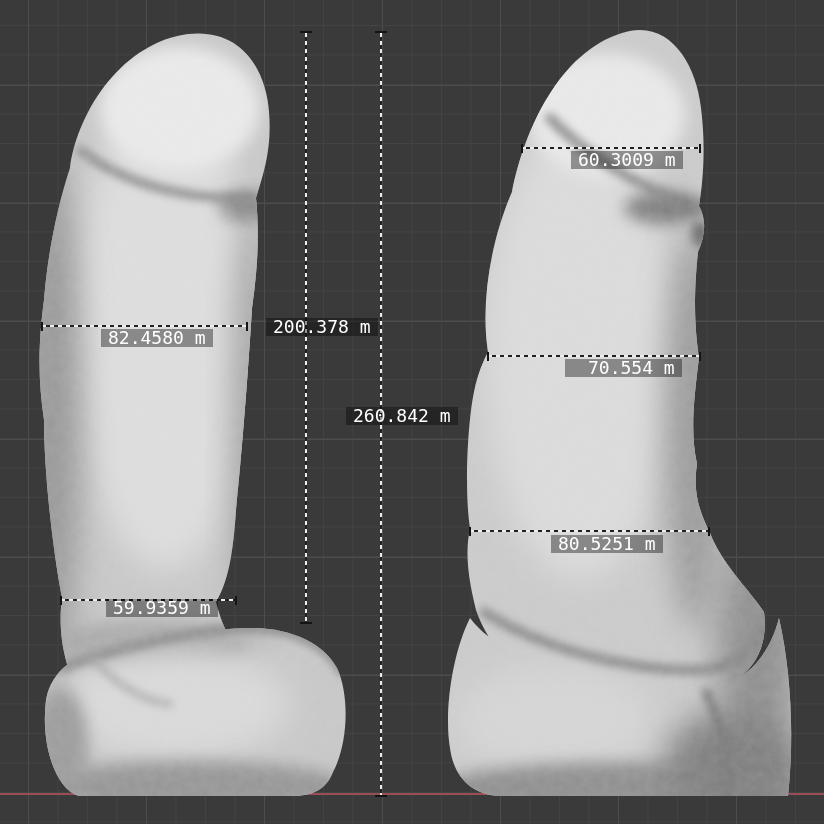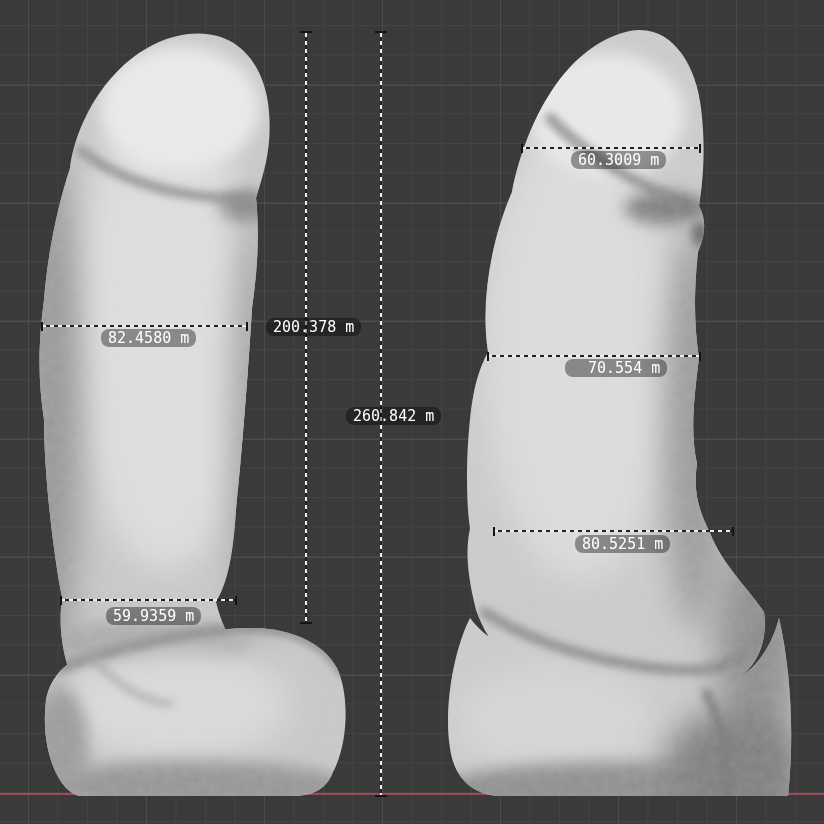--- a/index.html
+++ b/index.html
@@ -30,37 +30,36 @@
   .ruler-line-v{
     position:absolute;left:0;top:0;width:2px;height:100%;
     background:repeating-linear-gradient(180deg,#ededed 0 4px,#212121 4px 8px);
   }
   .tick-h{position:absolute;width:2px;height:9px;top:-3px;background:#141414;}
   .tick-h.start{left:-1px;} .tick-h.end{right:-1px;}
   .tick-v{position:absolute;width:12px;height:2px;left:-5px;background:#141414;}
   .tick-v.start{top:-2px;} .tick-v.end{bottom:-2px;}
   .mlabel{
     position:absolute;
-    font-size:15px;line-height:16px;
+    font-size:18px;line-height:16px;
     color:#ffffff;
     background:rgba(0,0,0,0.38);
     padding:1px 7px;
     white-space:nowrap;
-    border-radius:8px;
   }
   
   #r-left-upper  {left:42px; top:325px; width:205px; height:2px;}
   #r-left-upper  .mlabel{left:59px;  top:4px;}
   #r-left-lower  {left:61px; top:599px; width:175px; height:2px;}
-  #r-left-lower  .mlabel{left:45px;  top:8px;}
+  #r-left-lower  .mlabel{left:45px;  top:0;}
   #r-right-top   {left:522px;top:147px; width:178px; height:2px;}
   #r-right-top   .mlabel{left:49px;  top:4px;}
   #r-right-mid   {left:488px;top:355px; width:212px; height:2px;}
   #r-right-mid   .mlabel{left:77px;  top:4px;padding-left:23px;}
-  #r-right-lower {left:494px;top:530px; width:239px; height:2px;}
+  #r-right-lower {left:470px;top:530px; width:239px; height:2px;}
   #r-right-lower .mlabel{left:81px;  top:5px;}
   #r-inner-height{left:305px;top:33px;  width:2px;  height:589px;}
   #r-inner-height .mlabel{left:-39px; top:285px;}
   #r-outer-height{left:380px;top:33px;  width:2px;  height:762px;}
   #r-outer-height .mlabel{left:-34px; top:374px;}
 </style>
 </head>
 <body>
 
 <div class="canvas">

